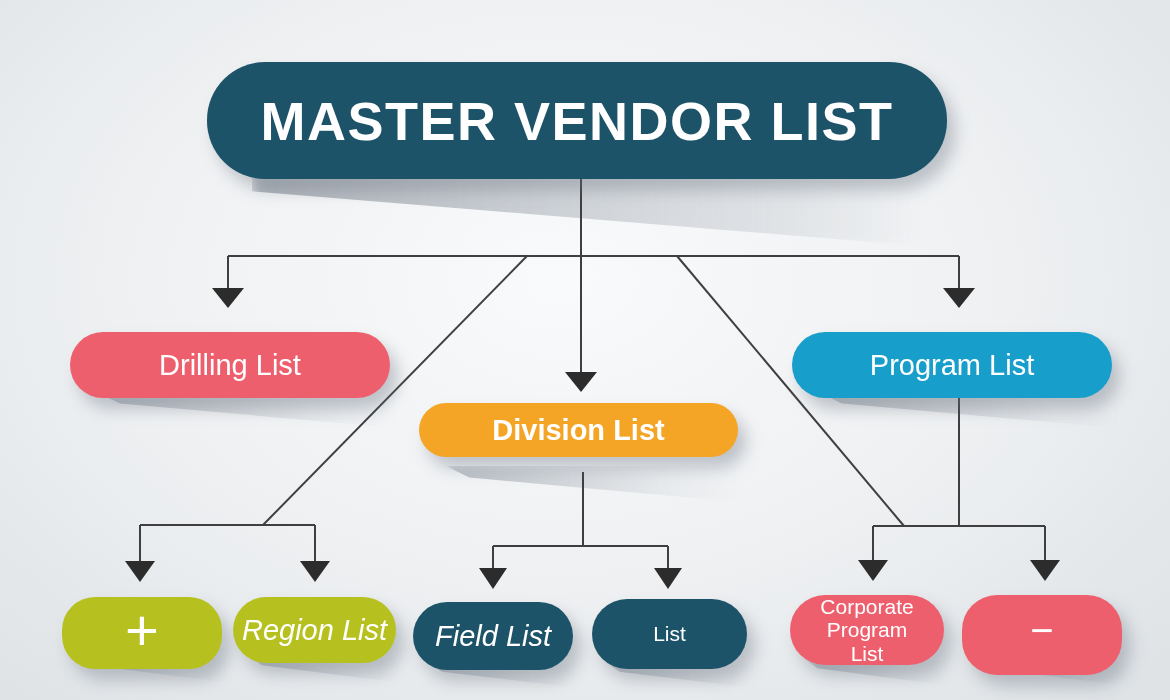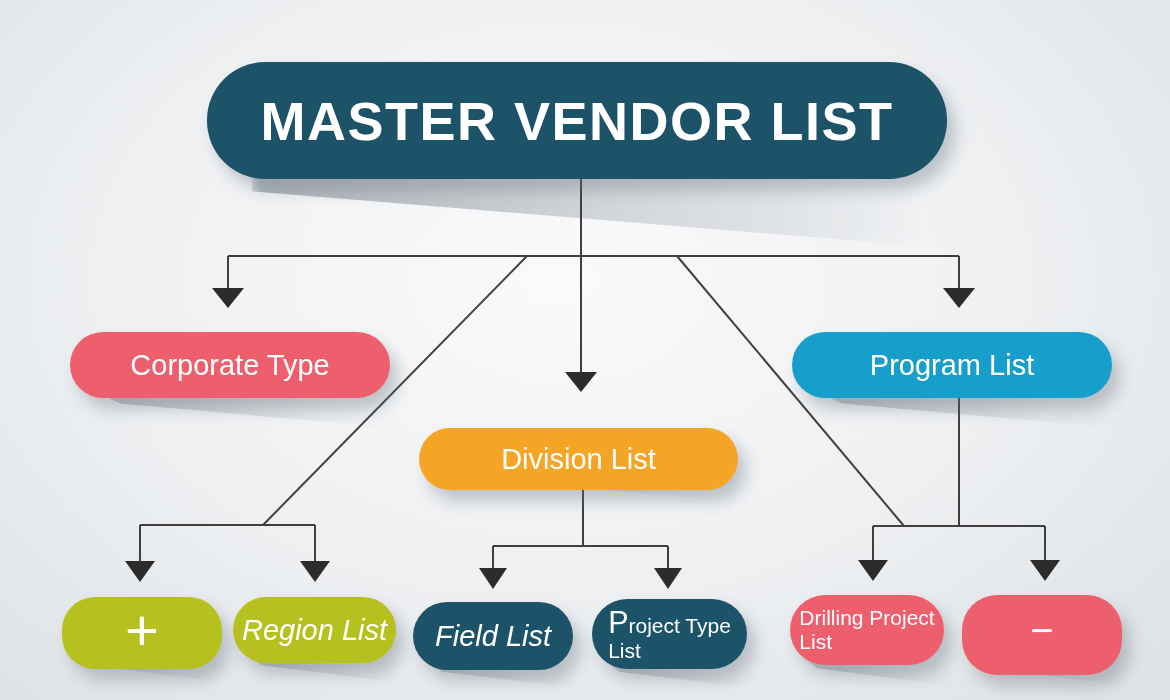--- a/index.html
+++ b/index.html
@@ -23,21 +23,21 @@
   .wedge.big{
     background:linear-gradient(to right, rgba(104,114,127,0.5), rgba(104,114,127,0.12) 82%, rgba(104,114,127,0));
     clip-path:polygon(0 0, 100% 0, 100% 100%, 0 26%);
     filter:blur(7px);
   }
   svg.connectors{position:absolute;left:0;top:0;z-index:2;}
   svg.connectors line{stroke:currentColor;stroke-width:2;}
   .pill{
     position:absolute;z-index:3;
     display:flex;align-items:center;justify-content:center;
-    color:#ffffff;
+    color:#ffffff;text-align:center;
     box-shadow:8px 11px 16px rgba(105,115,128,0.38);
   }
   .pill .one-line{display:block;}
   .two-line{display:block;line-height:1.12;}
   .two-line span{display:block;}
   .first-big::first-letter{font-size:1.45em;}
   .t-title{font-size:54px;font-weight:700;letter-spacing:1.5px;}
   .t-l2{font-size:29px;font-weight:400;}
   .t-l3{font-size:29px;font-weight:400;font-style:italic;}
   .t-small{font-size:21px;font-weight:400;}
@@ -89,24 +89,24 @@
       <polygon fill="currentColor" points="858,560 888,560 873,581"></polygon>
       <polygon fill="currentColor" points="1030,560 1060,560 1045,581"></polygon>
     </g>
   </svg>
 
   <div class="pill t-title" style="left: 207px; top: 62px; width: 740px; height: 117px; border-radius: 58px; background-color: rgb(29, 83, 105);">
     <span class="one-line">MASTER VENDOR LIST</span>
   </div>
 
   <div class="pill t-l2" style="left: 70px; top: 332px; width: 320px; height: 66px; border-radius: 33px; background-color: rgb(238, 95, 110);">
-    <span class="one-line">Corporate Type</span>
+    <span class="one-line">Drilling List</span>
   </div>
 
-  <div class="pill t-l2" style="left: 419px; top: 428px; width: 319px; height: 62px; border-radius: 33px; background-color: rgb(244, 165, 37);">
+  <div class="pill t-l2" style="left: 419px; top: 403px; width: 319px; height: 54px; border-radius: 33px; background-color: rgb(244, 165, 37); font-weight: bold;">
     <span class="one-line">Division List</span>
   </div>
 
   <div class="pill t-l2" style="left: 792px; top: 332px; width: 320px; height: 66px; border-radius: 33px; background-color: rgb(24, 158, 203);">
     <span class="one-line">Program List</span>
   </div>
 
   <div class="pill t-plus" style="left: 62px; top: 597px; width: 160px; height: 66px; border-radius: 33px; background-color: rgb(182, 193, 32);">
     <span class="one-line">+</span>
   </div>
@@ -114,28 +114,27 @@
   <div class="pill t-l3" style="left: 233px; top: 597px; width: 163px; height: 66px; border-radius: 33px; background-color: rgb(182, 193, 32);">
     <span class="one-line">Region List</span>
   </div>
 
   <div class="pill t-l3" style="left: 413px; top: 602px; width: 160px; height: 68px; border-radius: 34px; background-color: rgb(29, 83, 105);">
     <span class="one-line">Field List</span>
   </div>
 
   <div class="pill t-small" style="left: 592px; top: 599px; width: 155px; height: 70px; border-radius: 35px; background-color: rgb(29, 83, 105);">
     <span class="two-line">
-      <span class="first-big">Project Type</span>
       <span>List</span>
     </span>
   </div>
 
   <div class="pill t-small" style="left: 790px; top: 595px; width: 154px; height: 70px; border-radius: 35px; background-color: rgb(238, 95, 110);">
     <span class="two-line">
-      <span>Drilling Project</span>
+      <span>Corporate Program</span>
       <span>List</span>
     </span>
   </div>
 
   <div class="pill t-minus" style="left: 962px; top: 595px; width: 160px; height: 70px; border-radius: 35px; background-color: rgb(238, 95, 110);">
     <span class="one-line">−</span>
   </div>
 
 </div>
 

